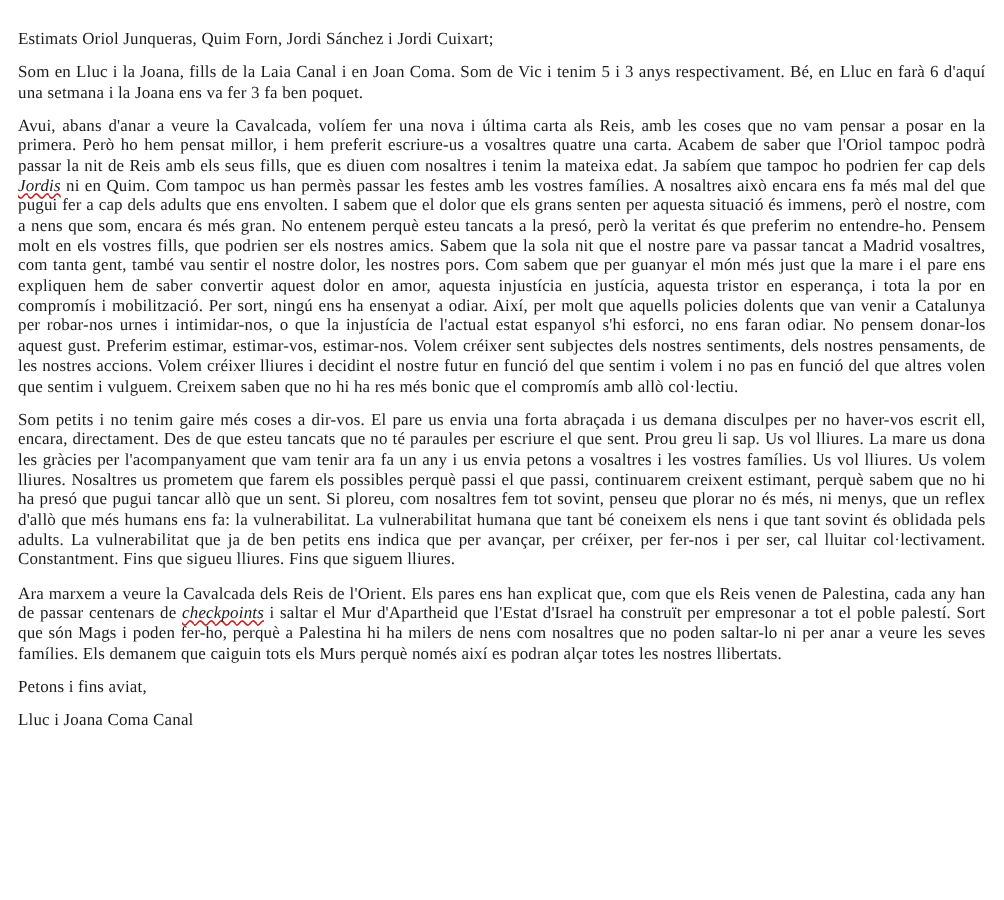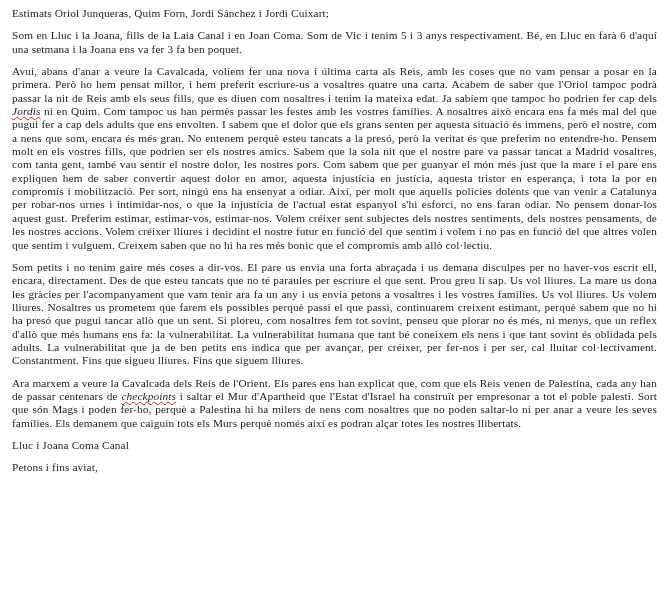--- a/index.html
+++ b/index.html
@@ -11,21 +11,21 @@
     width: 669px;
     height: 600px;
     overflow: hidden;
     font-family: "Liberation Serif", "DejaVu Serif", serif;
     color: #1c1c1c;
   }
   .page {
     box-sizing: border-box;
     width: 669px;
     height: 600px;
-    padding: 7px 12px 0 12px;
+    padding: 20px 12px 0 12px;
     background: #ffffff;
   }
   .para {
     margin: 0 0 9px 0;
     font-size: 11.3px;
     line-height: 13.35px;
     text-align: justify;
     text-justify: inter-word;
     letter-spacing: 0.01em;
     word-spacing: 0.004em;
@@ -64,21 +64,21 @@
   </p>
 
   <p class="para">
     <span>Som petits i no tenim gaire més coses a dir-vos. El pare us envia una forta abraçada i us demana disculpes per no haver-vos escrit ell, encara, directament. Des de que esteu tancats que no té paraules per escriure el que sent. Prou greu li sap. Us vol lliures. La mare us dona les gràcies per l'acompanyament que vam tenir ara fa un any i us envia petons a vosaltres i les vostres famílies. Us vol lliures. Us volem lliures. Nosaltres us prometem que farem els possibles perquè passi el que passi, continuarem creixent estimant, perquè sabem que no hi ha presó que pugui tancar allò que un sent. Si ploreu, com nosaltres fem tot sovint, penseu que plorar no és més, ni menys, que un reflex d'allò que més humans ens fa: la vulnerabilitat. La vulnerabilitat humana que tant bé coneixem els nens i que tant sovint és oblidada pels adults. La vulnerabilitat que ja de ben petits ens indica que per avançar, per créixer, per fer-nos i per ser, cal lluitar col·lectivament. Constantment. Fins que sigueu lliures. Fins que siguem lliures.</span>
   </p>
 
   <p class="para">
     <span>Ara marxem a veure la Cavalcada dels Reis de l'Orient. Els pares ens han explicat que, com que els Reis venen de Palestina, cada any han de passar centenars de </span><span class="spell">checkpoints</span><span> i saltar el Mur d'Apartheid que l'Estat d'Israel ha construït per empresonar a tot el poble palestí. Sort que són Mags i poden fer-ho, perquè a Palestina hi ha milers de nens com nosaltres que no poden saltar-lo ni per anar a veure les seves famílies. Els demanem que caiguin tots els Murs perquè només així es podran alçar totes les nostres llibertats.</span>
   </p>
 
+  <p class="para sig">
+    <span>Petons i fins aviat,</span>
+  </p>
+
   <p class="para">
     <span>Lluc i Joana Coma Canal</span>
-  </p>
-
-  <p class="para sig">
-    <span>Petons i fins aviat,</span>
   </p>
 
 </div>
 
 </body></html>

